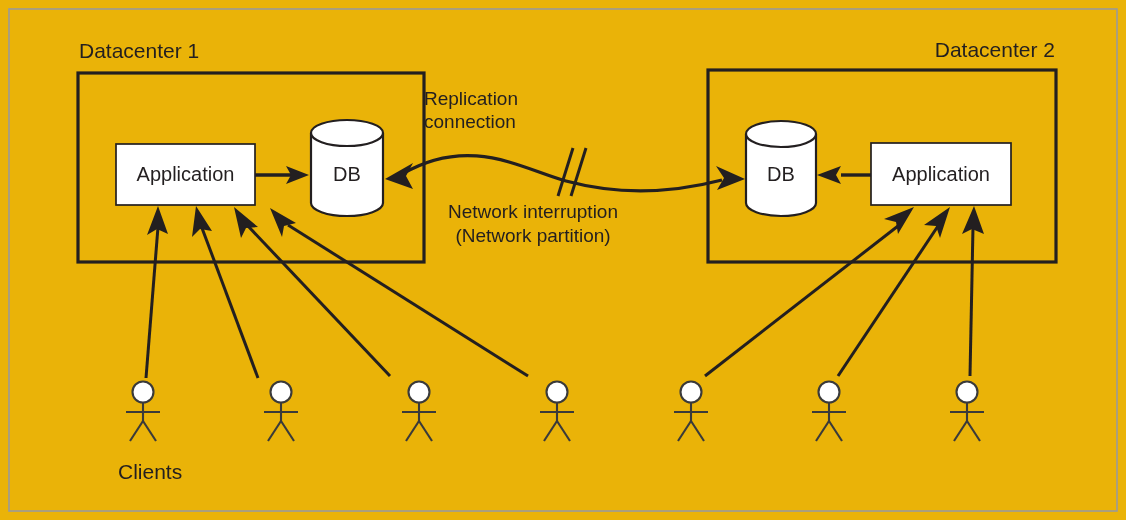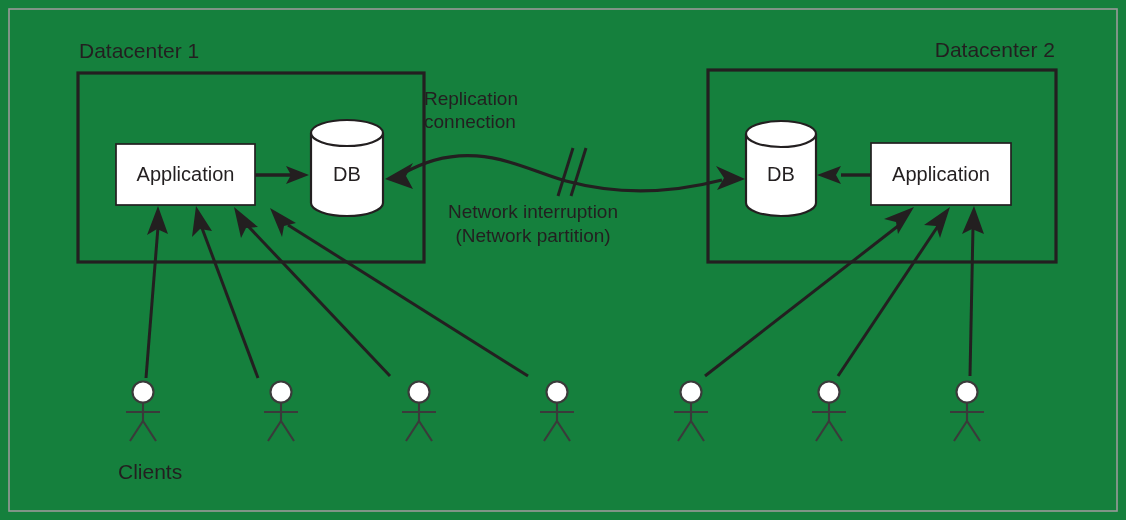--- a/index.html
+++ b/index.html
@@ -7,21 +7,21 @@
     padding: 0;
     background: #ffffff;
   }
   body {
     font-family: "Liberation Sans", sans-serif;
   }
   #figure-root {
     position: relative;
     width: 1126px;
     height: 520px;
-    background: #15803d;
+    background: #eab308;
     box-sizing: border-box;
     overflow: hidden;
   }
   #figure-svg {
     position: absolute;
     left: 0;
     top: 0;
     width: 1126px;
     height: 520px;
     display: block;

